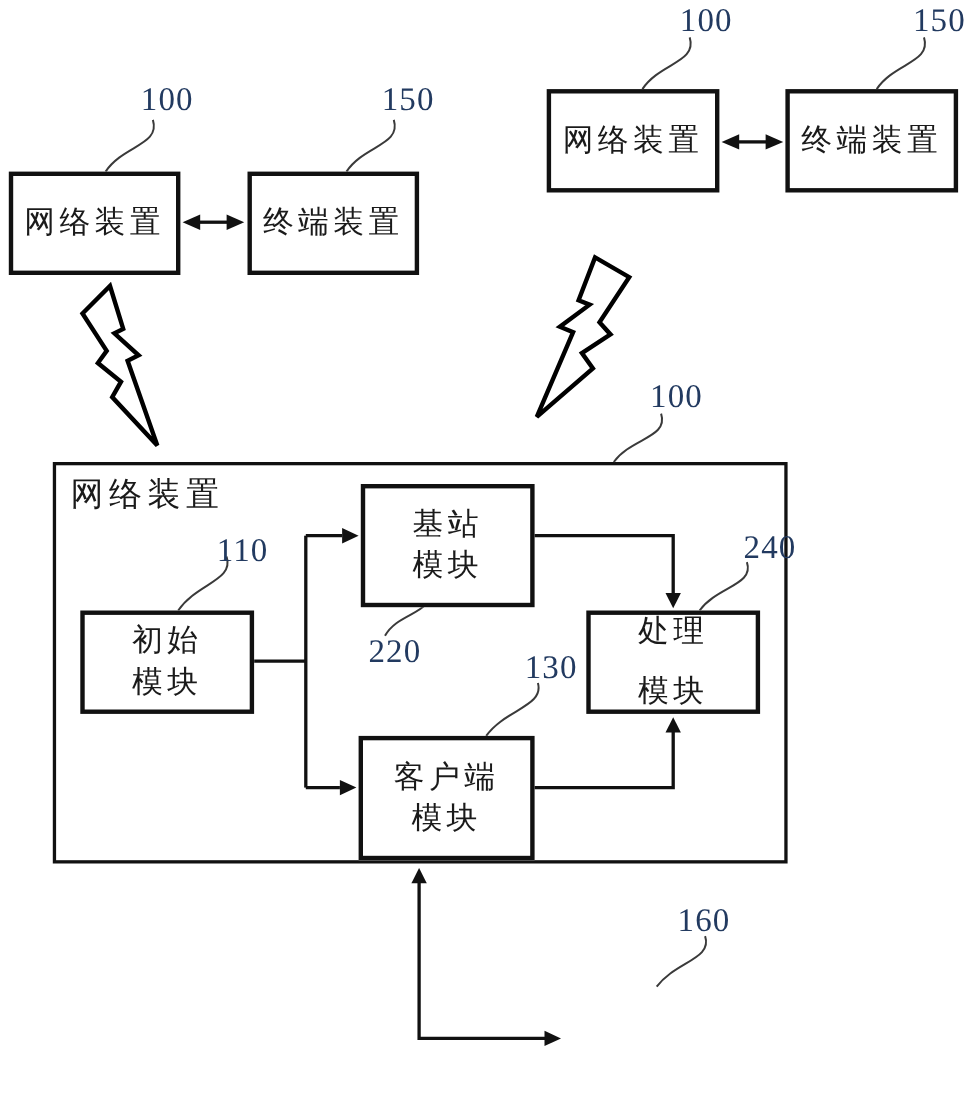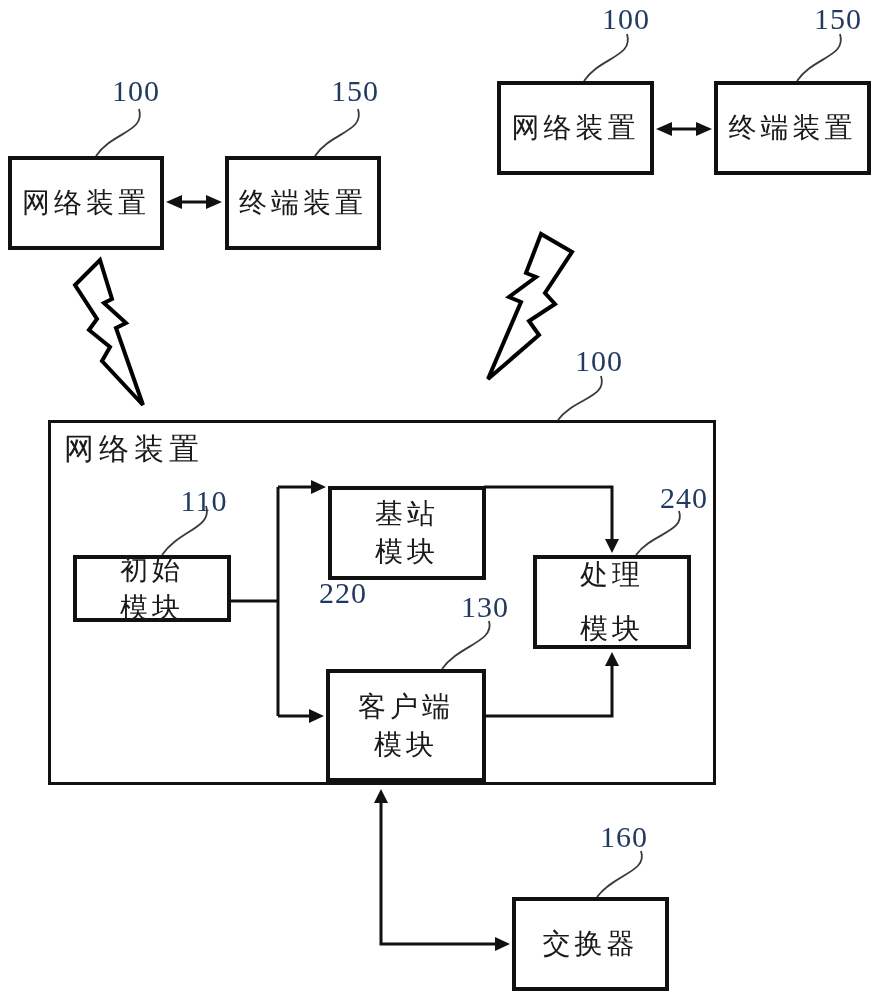--- a/index.html
+++ b/index.html
@@ -18,30 +18,30 @@
   }
   .box {
     position:absolute; border:4px solid #111; background:#ffffff;
     box-sizing:border-box; z-index:3;
     display:flex; flex-direction:column; align-items:center; justify-content:center;
     font-size:28px; color:#1a1a1a; letter-spacing:4px; line-height:38px;
     text-align:center; white-space:nowrap;
   }
   .box .line { display:block; }
   .ref {
-    position:absolute; width:80px; text-align:center; z-index:4;
+    position:absolute; width:80px; text-align:right; z-index:4;
     font-size:30px; color:#223a60; letter-spacing:1px;
   }
   
   .tl-network  { left:8px;   top:156px; width:156px; height:94px; }
   .tl-terminal { left:225px; top:156px; width:156px; height:94px; }
   .tr-network  { left:497px; top:81px;  width:157px; height:94px; }
   .tr-terminal { left:714px; top:81px;  width:157px; height:94px; }
-  .m-init      { left:73px;  top:555px; width:158px; height:67px; }
-  .m-base      { left:328px; top:440px; width:158px; height:94px;margin-top:46px; }
+  .m-init      { left:73px;  top:555px; width:158px; height:94px; }
+  .m-base      { left:328px; top:440px; width:158px; height:112px; }
   .m-client    { left:326px; top:669px; width:160px; height:113px; }
   .m-proc      { left:533px; top:555px; width:158px; height:94px;gap:16px; }
   .switchbox   { left:512px; top:897px; width:157px; height:94px; }
   
   .r-tl-100  { left:96px;  top:74px;  }
   .r-tl-150  { left:315px; top:74px;  }
   .r-tr-100  { left:586px; top:2px;   }
   .r-tr-150  { left:798px; top:2px;   }
   .r-main100 { left:559px; top:344px; }
   .r-110     { left:164px; top:484px; }
@@ -125,23 +125,20 @@
   </div>
   <div class="box m-client">
     <span class="line">客户端</span>
     <span class="line">模块</span>
   </div>
   <div class="box m-proc">
     <span class="line">处理</span>
     <span class="line">模块</span>
   </div>
 
-  <div class="box switchbox">
-    <span class="line">交换器</span>
-  </div>
 
   <div class="ref r-tl-100">100</div>
   <div class="ref r-tl-150">150</div>
   <div class="ref r-tr-100">100</div>
   <div class="ref r-tr-150">150</div>
   <div class="ref r-main100">100</div>
   <div class="ref r-110">110</div>
   <div class="ref r-120">220</div>
   <div class="ref r-130">130</div>
   <div class="ref r-140">240</div>

